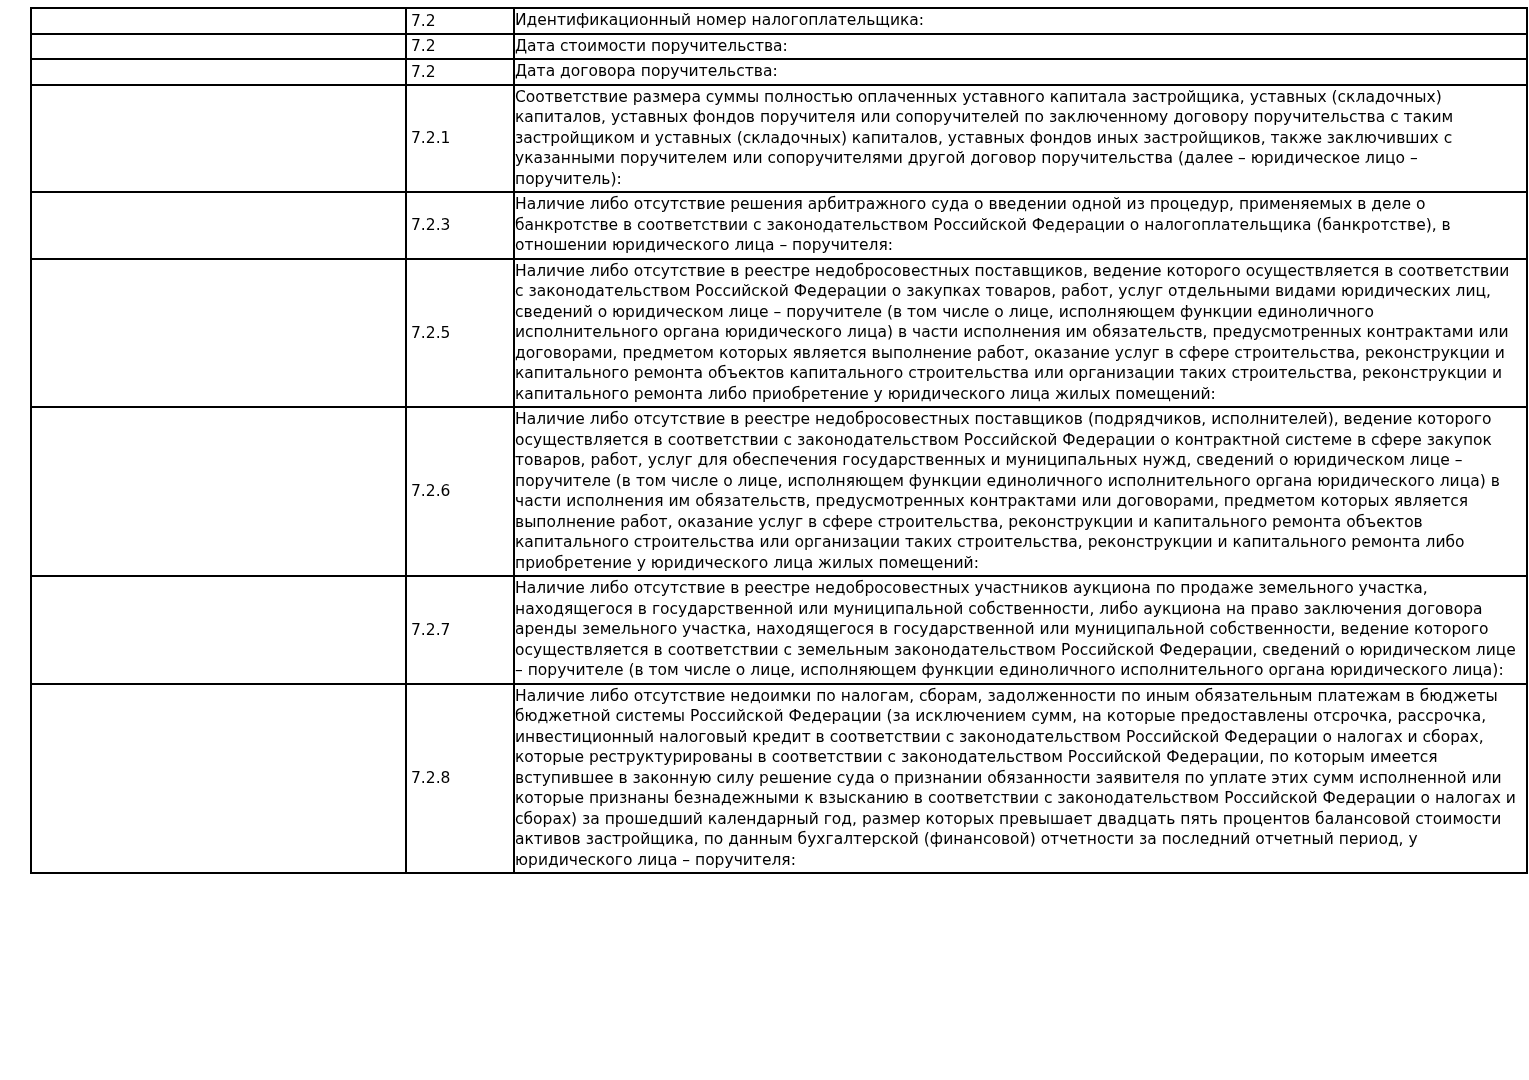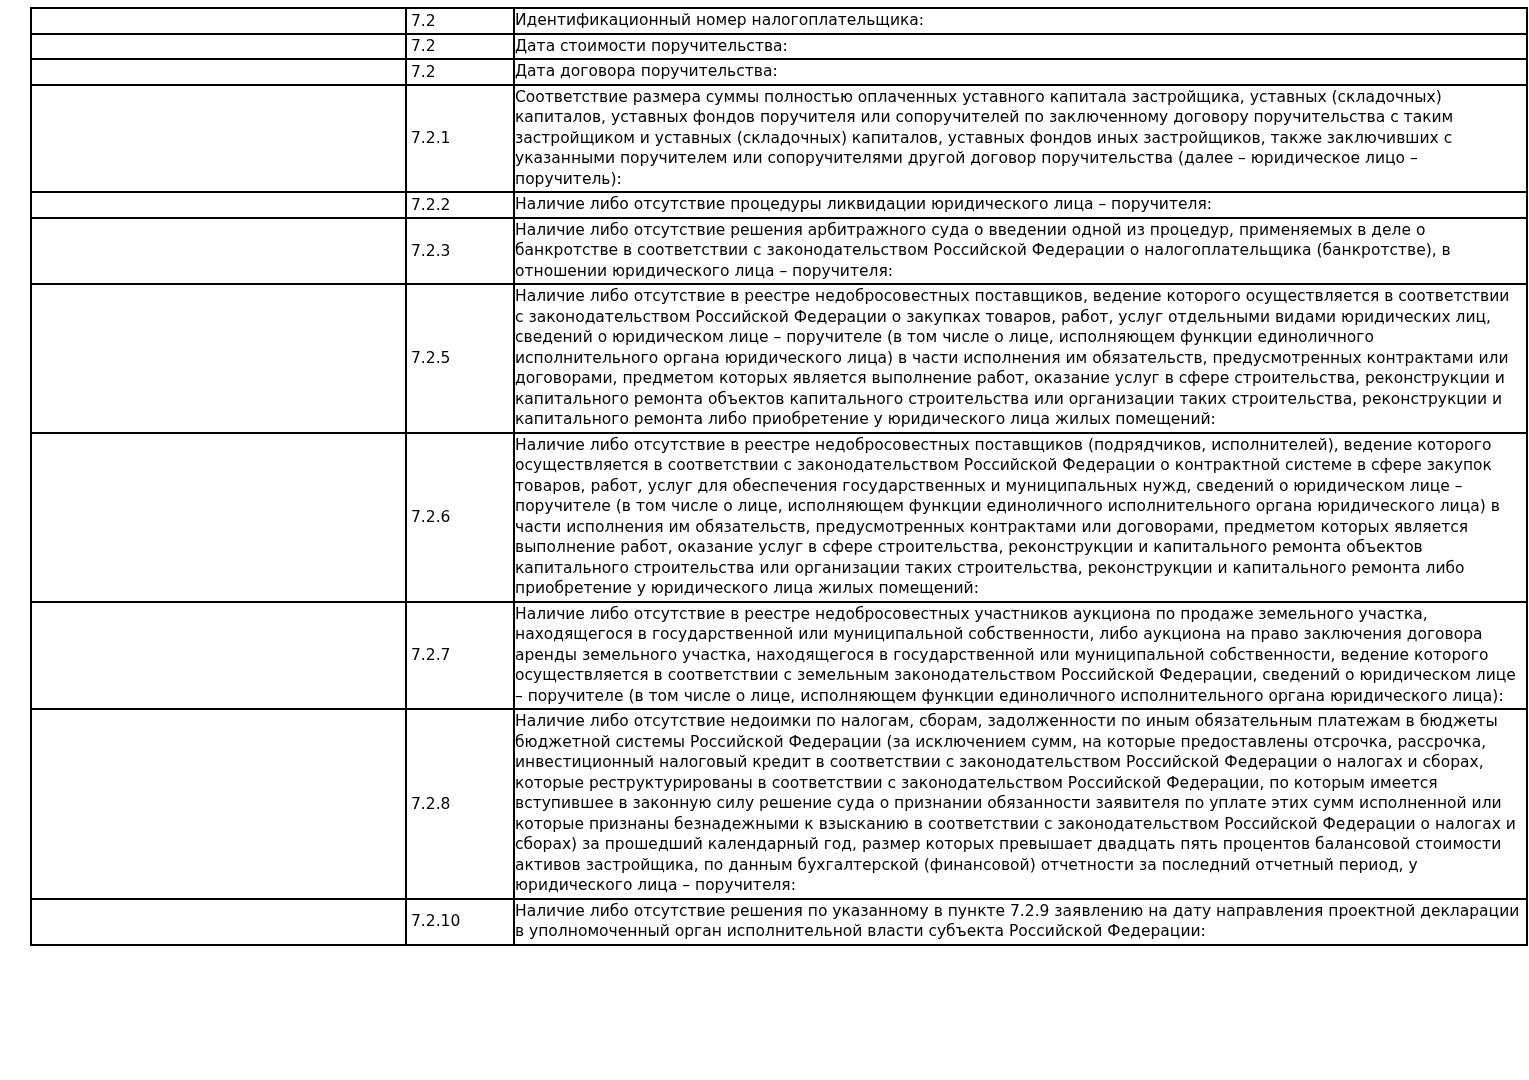--- a/index.html
+++ b/index.html
@@ -60,25 +60,20 @@
         <td class="c2">7.2</td>
         <td class="c3">Дата договора поручительства:</td>
       </tr>
       <tr class="decl-row">
         <td class="c1"></td>
         <td class="c2">7.2.1</td>
         <td class="c3">Соответствие размера суммы полностью оплаченных уставного капитала застройщика, уставных (складочных) капиталов, уставных фондов поручителя или сопоручителей по заключенному договору поручительства с таким застройщиком и уставных (складочных) капиталов, уставных фондов иных застройщиков, также заключивших с указанными поручителем или сопоручителями другой договор поручительства (далее – юридическое лицо – поручитель):</td>
       </tr>
       <tr class="decl-row">
         <td class="c1"></td>
-        <td class="c2">7.2.2</td>
-        <td class="c3">Наличие либо отсутствие процедуры ликвидации юридического лица – поручителя:</td>
-      </tr>
-      <tr class="decl-row">
-        <td class="c1"></td>
         <td class="c2">7.2.3</td>
         <td class="c3">Наличие либо отсутствие решения арбитражного суда о введении одной из процедур, применяемых в деле о банкротстве в соответствии с законодательством Российской Федерации о налогоплательщика (банкротстве), в отношении юридического лица – поручителя:</td>
       </tr>
       <tr class="decl-row">
         <td class="c1"></td>
         <td class="c2">7.2.5</td>
         <td class="c3">Наличие либо отсутствие в реестре недобросовестных поставщиков, ведение которого осуществляется в соответствии с законодательством Российской Федерации о закупках товаров, работ, услуг отдельными видами юридических лиц, сведений о юридическом лице – поручителе (в том числе о лице, исполняющем функции единоличного исполнительного органа юридического лица) в части исполнения им обязательств, предусмотренных контрактами или договорами, предметом которых является выполнение работ, оказание услуг в сфере строительства, реконструкции и капитального ремонта объектов капитального строительства или организации таких строительства, реконструкции и капитального ремонта либо приобретение у юридического лица жилых помещений:</td>
       </tr>
       <tr class="decl-row">
         <td class="c1"></td>
@@ -88,20 +83,15 @@
       <tr class="decl-row">
         <td class="c1"></td>
         <td class="c2">7.2.7</td>
         <td class="c3">Наличие либо отсутствие в реестре недобросовестных участников аукциона по продаже земельного участка, находящегося в государственной или муниципальной собственности, либо аукциона на право заключения договора аренды земельного участка, находящегося в государственной или муниципальной собственности, ведение которого осуществляется в соответствии с земельным законодательством Российской Федерации, сведений о юридическом лице – поручителе (в том числе о лице, исполняющем функции единоличного исполнительного органа юридического лица):</td>
       </tr>
       <tr class="decl-row">
         <td class="c1"></td>
         <td class="c2">7.2.8</td>
         <td class="c3">Наличие либо отсутствие недоимки по налогам, сборам, задолженности по иным обязательным платежам в бюджеты бюджетной системы Российской Федерации (за исключением сумм, на которые предоставлены отсрочка, рассрочка, инвестиционный налоговый кредит в соответствии с законодательством Российской Федерации о налогах и сборах, которые реструктурированы в соответствии с законодательством Российской Федерации, по которым имеется вступившее в законную силу решение суда о признании обязанности заявителя по уплате этих сумм исполненной или которые признаны безнадежными к взысканию в соответствии с законодательством Российской Федерации о налогах и сборах) за прошедший календарный год, размер которых превышает двадцать пять процентов балансовой стоимости активов застройщика, по данным бухгалтерской (финансовой) отчетности за последний отчетный период, у юридического лица – поручителя:</td>
       </tr>
-      <tr class="decl-row">
-        <td class="c1"></td>
-        <td class="c2">7.2.10</td>
-        <td class="c3">Наличие либо отсутствие решения по указанному в пункте 7.2.9 заявлению на дату направления проектной декларации в уполномоченный орган исполнительной власти субъекта Российской Федерации:</td>
-      </tr>
     </tbody>
   </table>
 </div>
 
 </body></html>

